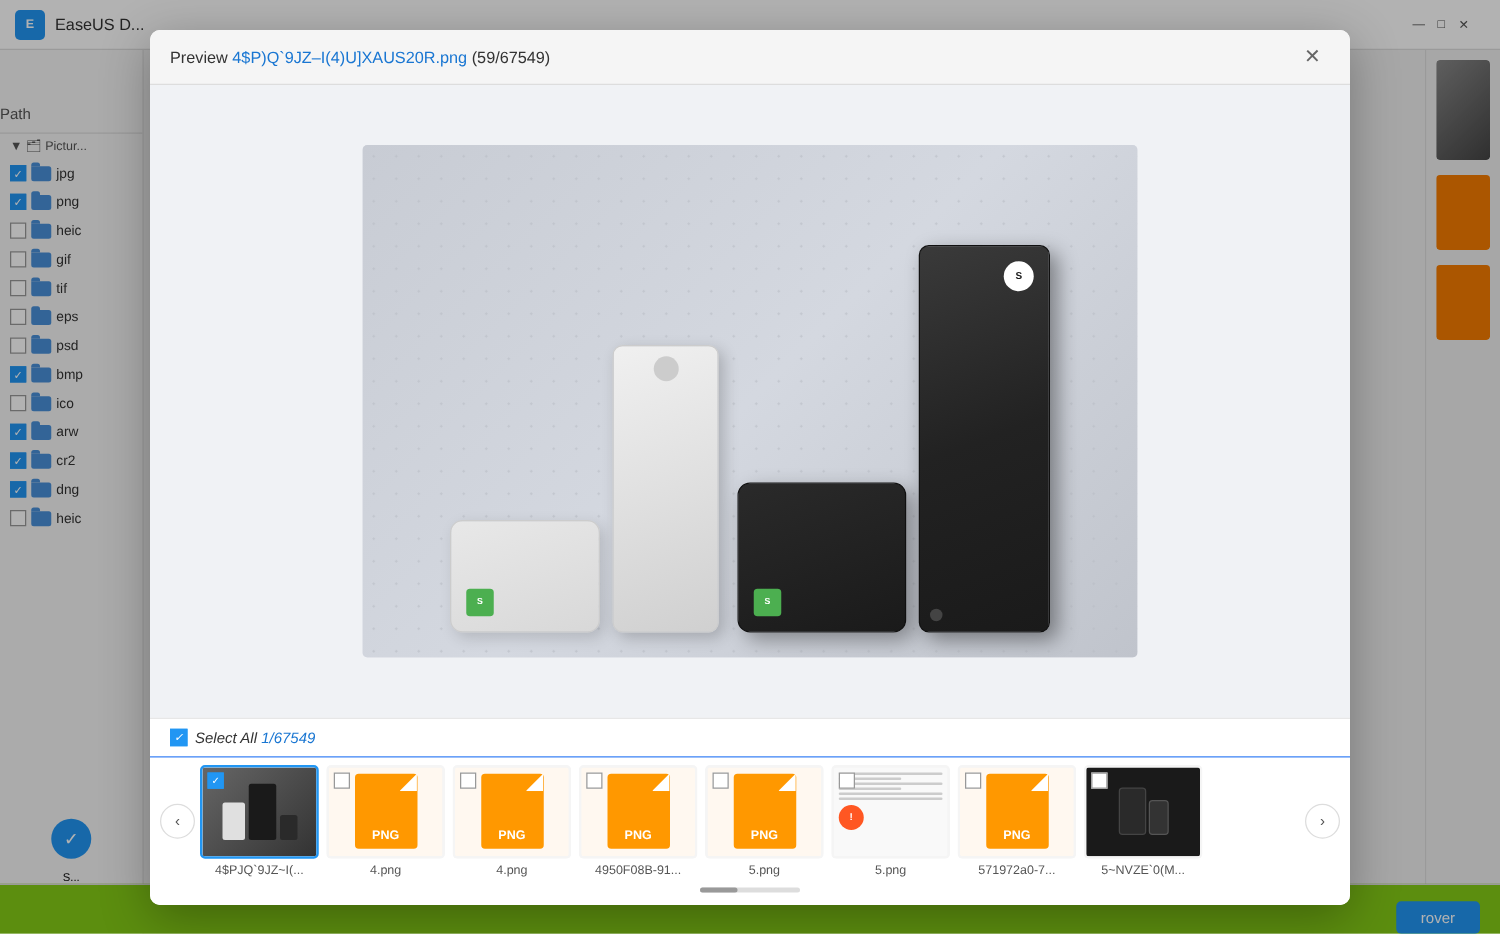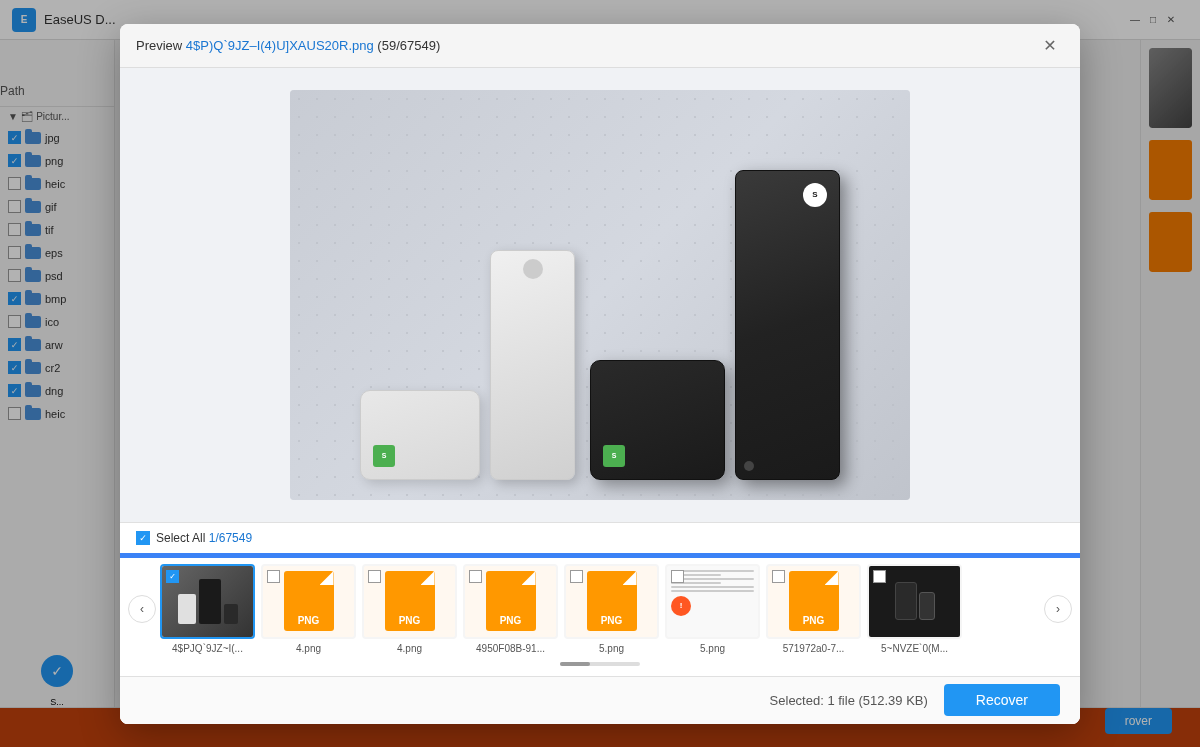--- a/index.html
+++ b/index.html
@@ -337,21 +337,22 @@
       flex-shrink: 0;
       background: #fff;
       border-top: 1px solid #e0e0e0;
     }
 
     .select-all-bar {
       padding: 8px 16px;
       display: flex;
       align-items: center;
       gap: 6px;
-      border-bottom: 5px solid #3b82f6;
+      border-bottom: 1px solid #3b82f6;
+      font-style: italic;
     }
 
     .select-all-checkbox {
       width: 14px;
       height: 14px;
       border: 1px solid #2196F3;
       background: #2196F3;
       display: flex;
       align-items: center;
       justify-content: center;
@@ -621,25 +622,25 @@
       border-radius: 3px;
       margin-top: 4px;
     }
 
     .bottom-bar-bg {
       position: absolute;
       bottom: 0;
       left: 0;
       right: 0;
       height: 40px;
-      background: #c2410c;
+      background: #84cc16;
       border-top: 1px solid #ddd;
       display: flex;
-      align-items: flex-start;
-      padding: 0 24px;
+      align-items: flex-end;
+      padding: 0 12px;
       gap: 8px;
     }
 
     .recover-btn-bg {
       background: #2196F3;
       color: white;
       border: none;
       border-radius: 4px;
       padding: 6px 20px;
       font-size: 12px;
@@ -903,20 +904,16 @@
 
         <button class="thumb-nav-btn">›</button>
       </div>
 
       <div style="padding:2px 16px 6px;">
         <div class="strip-scrollbar">
           <div class="strip-scrollbar-thumb"></div>
         </div>
       </div>
 
-      <div class="modal-footer">
-        <span class="selected-info">Selected: 1 file (512.39 KB)</span>
-        <button class="recover-btn">Recover</button>
-      </div>
     </div>
 
   </div>
 </div>
 
 </body></html>

